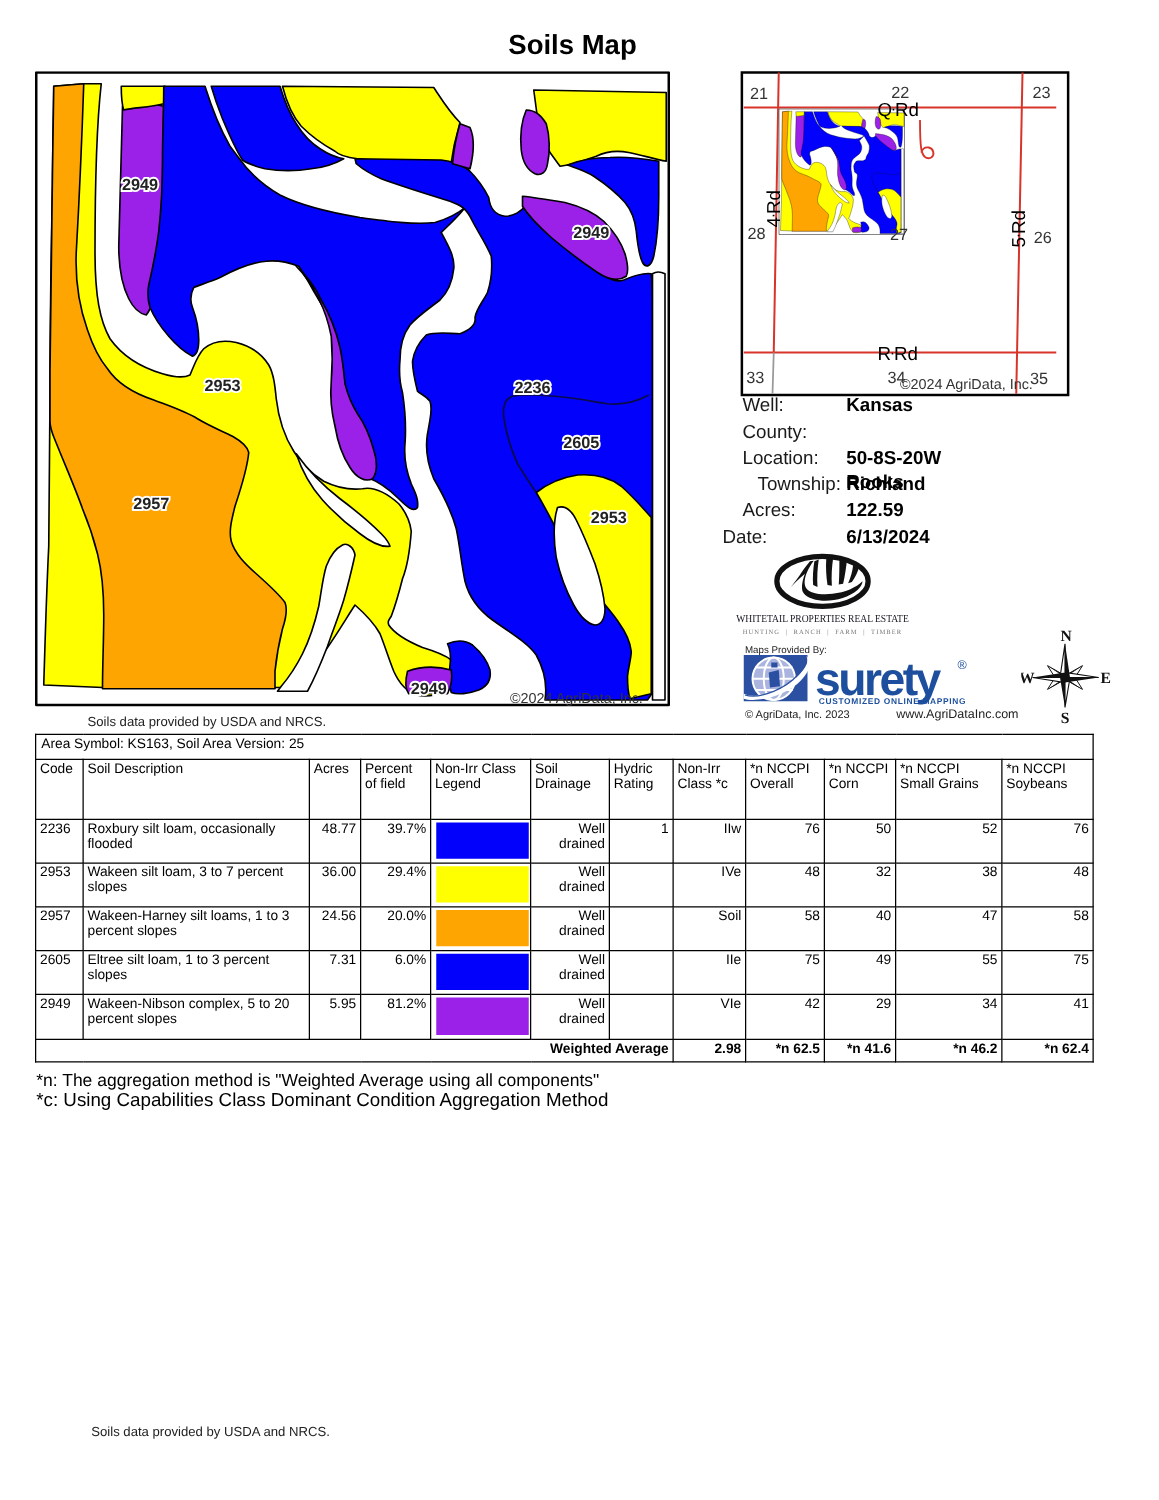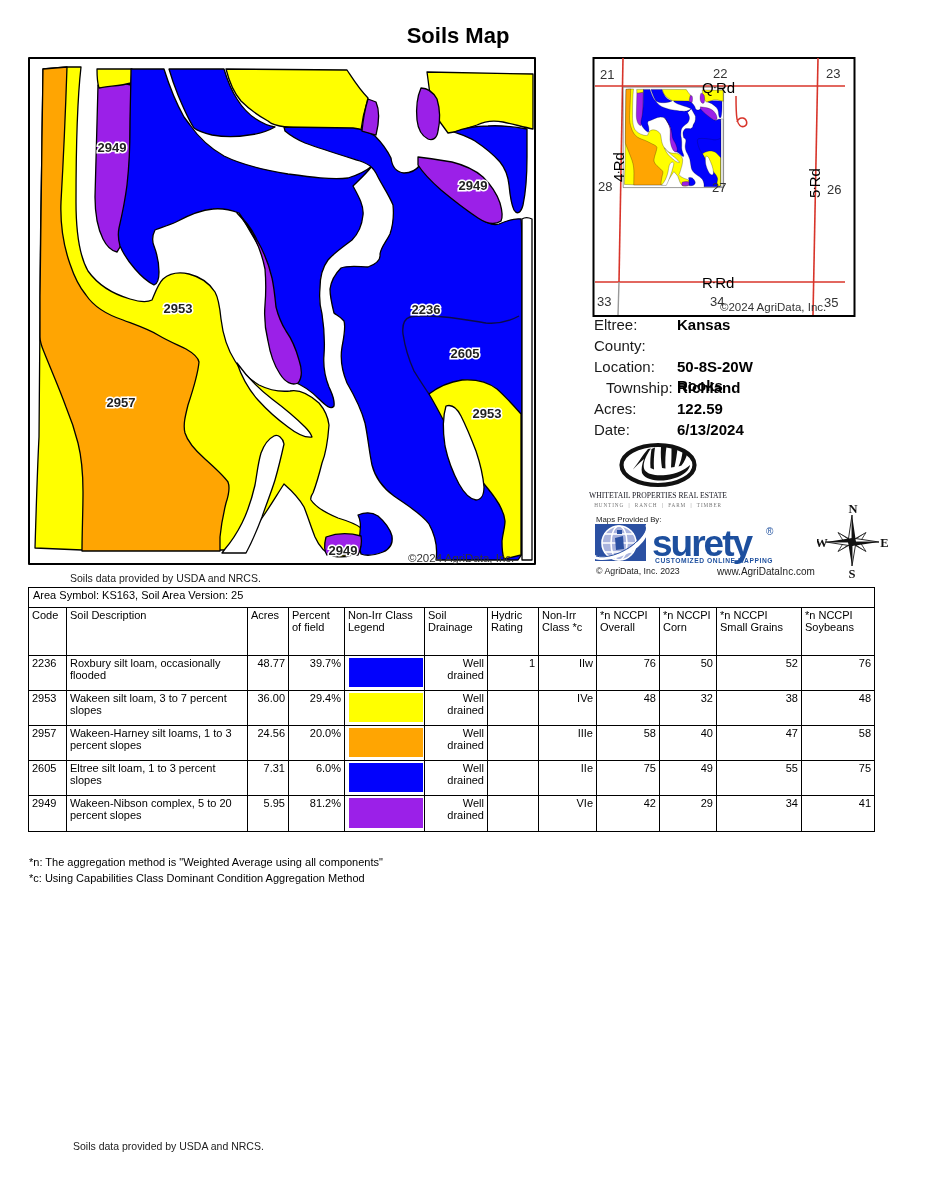--- a/index.html
+++ b/index.html
@@ -135,31 +135,31 @@
 <text x="142" y="38">Q<tspan dx="-1" dy="-2" font-size="13">·</tspan><tspan dx="-1" dy="2">Rd</tspan></text>
 <text x="142" y="233">R<tspan dx="-1" dy="-2" font-size="13">·</tspan><tspan dx="-1" dy="2">Rd</tspan></text>
 <text x="64" y="112" transform="rotate(-90 64 112)" text-anchor="middle">4<tspan dx="-1" dy="-2" font-size="13">·</tspan><tspan dx="-1" dy="2">Rd</tspan></text>
 <text x="260" y="128" transform="rotate(-90 260 128)" text-anchor="middle">5<tspan dx="-1" dy="-2" font-size="13">·</tspan><tspan dx="-1" dy="2">Rd</tspan></text>
 </g>
 
 <text x="160" y="256" font-size="11.5" fill="#333">©2024 AgriData, Inc.</text>
 </svg>
 
 <div id="infoblock">
-<div class="abs infolbl" style="left:594px;top:316px;">Eltree:</div>
+<div class="abs infolbl" style="left:594px;top:316px;">Well:</div>
     <div class="abs infoval" style="left:677px;top:316px;">Kansas</div>
 <div class="abs infolbl" style="left:594px;top:337px;">County:</div>
     <div class="abs infoval" style="left:677px;top:337px;margin-top:40px;">Rooks</div>
 <div class="abs infolbl" style="left:594px;top:358px;">Location:</div>
     <div class="abs infoval" style="left:677px;top:358px;">50-8S-20W</div>
 <div class="abs infolbl" style="left:594px;top:379px;margin-left:12px;">Township:</div>
     <div class="abs infoval" style="left:677px;top:379px;">Richland</div>
 <div class="abs infolbl" style="left:594px;top:400px;">Acres:</div>
     <div class="abs infoval" style="left:677px;top:400px;">122.59</div>
-<div class="abs infolbl" style="left:594px;top:421px;">Date:</div>
+<div class="abs infolbl" style="left:578px;top:421px;">Date:</div>
     <div class="abs infoval" style="left:677px;top:421px;">6/13/2024</div>
 </div>
 
 <svg class="abs" style="left:568px;top:440px;" width="190" height="70" viewBox="0 0 190 70">
 
 <g transform="translate(90,25)">
 <ellipse cx="0" cy="0" rx="36.5" ry="20" fill="none" stroke="#111" stroke-width="4.2"></ellipse>
 <path fill="#111" d="M-28,8 C-24,3 -19,-2 -14,-6 C-16,-1 -17,4 -16,8 C-14,12.5 -8,15 0,15.5 C10,16 21,13 28,7 C30.5,4.5 32,2 32,0 C27,5 18,9 8,10 C-2,11 -10,9.5 -13,5.5 C-15,2.5 -14.5,-2 -12.5,-7 C-11,-10.5 -9,-14 -7,-16.5 L-10,-16 C-13,-12.5 -16,-8.5 -18.5,-4.5 C-21.5,-0.5 -25,4.5 -28,8 Z"></path>
 <path fill="#111" d="M-6.5,-16 C-7.5,-10 -8,-3 -7.5,3 L-4,4.5 C-4.5,-3 -4,-11 -3,-17.5 Z"></path>
 <path fill="#111" d="M3,-18 C2.5,-11 3,-3.5 4,3 L7.5,3.5 C7,-4 7.5,-12 8.5,-18.5 Z"></path>
@@ -294,21 +294,21 @@
 <tr>
 <td style="height:32px;">2957</td>
         <td>Wakeen-Harney silt loams, 1 to 3 percent slopes</td>
         <td class="r">24.56</td>
         <td class="r">20.0%</td>
         <td style="padding:0;">
           <div style="margin:2px 1px 2px 4px;height:29px;background:#ffa502;"></div>
         </td>
         <td class="r">Well drained</td>
         <td></td>
-        <td class="r">IIIe</td>
+        <td class="r">Soil</td>
         <td class="r">58</td>
         <td class="r">40</td>
         <td class="r">47</td>
         <td class="r">58</td>
 </tr>
 
 <tr>
 <td style="height:32px;">2605</td>
         <td>Eltree silt loam, 1 to 3 percent slopes</td>
         <td class="r">7.31</td>
@@ -335,19 +335,27 @@
         </td>
         <td class="r">Well drained</td>
         <td></td>
         <td class="r">VIe</td>
         <td class="r">42</td>
         <td class="r">29</td>
         <td class="r">34</td>
         <td class="r">41</td>
 </tr>
 
+<tr>
+<td colspan="7" class="r b" style="height:15px;">Weighted Average</td>
+        <td class="r b">2.98</td>
+        <td class="r b">*n 62.5</td>
+        <td class="r b">*n 41.6</td>
+        <td class="r b">*n 46.2</td>
+        <td class="r b">*n 62.4</td>
+</tr>
 </tbody>
   </table>
 
-<div class="abs" style="left:29px;top:856px;font-size:11px;">*n: The aggregation method is "Weighted Average using all components"</div>
-<div class="abs" style="left:29px;top:872px;font-size:11px;">*c: Using Capabilities Class Dominant Condition Aggregation Method</div>
+<div class="abs" style="left:29px;top:856px;font-size:14px;">*n: The aggregation method is "Weighted Average using all components"</div>
+<div class="abs" style="left:29px;top:872px;font-size:15px;">*c: Using Capabilities Class Dominant Condition Aggregation Method</div>
 
 <div class="abs cap" style="left:39px;top:1140px;">Soils data provided by USDA and NRCS.</div>
 
 </body></html>

